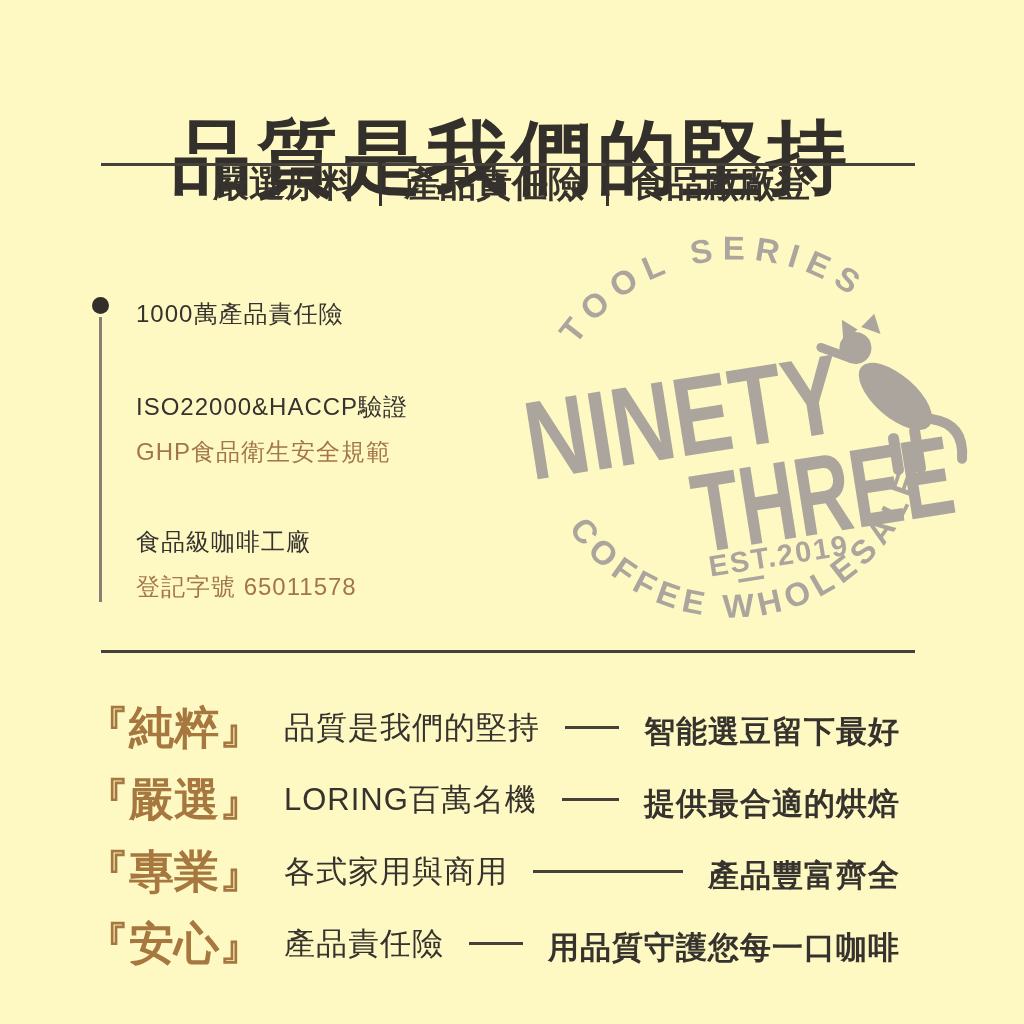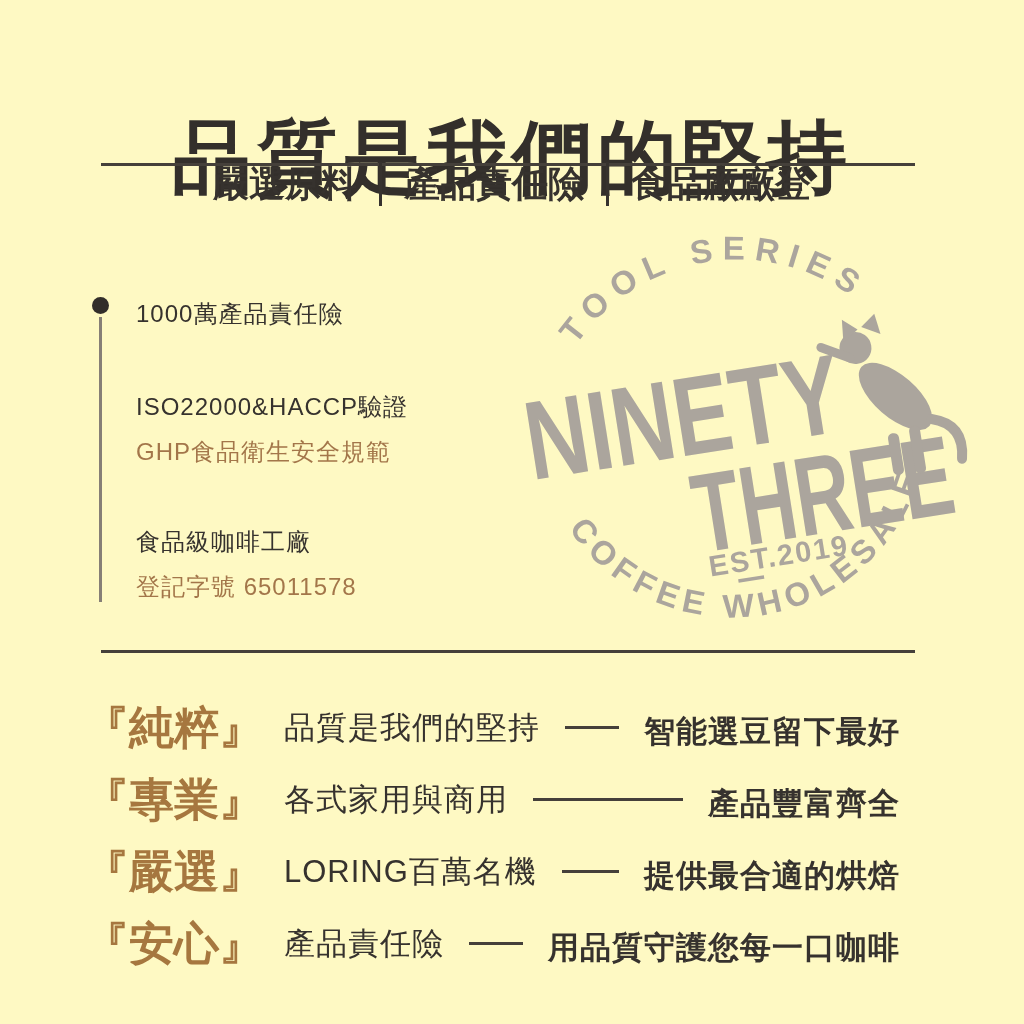--- a/index.html
+++ b/index.html
@@ -94,30 +94,30 @@
   <div class="divider2"></div>
 
   <div class="qualities">
     <div class="qrow">
       <span class="qkw">『純粹』</span>
       <span class="qfeat">品質是我們的堅持</span>
       <span class="qconn"></span>
       <span class="qben">智能選豆留下最好</span>
     </div>
     <div class="qrow">
+      <span class="qkw">『嚴選』</span>
+      <span class="qfeat">LORING百萬名機</span>
+      <span class="qconn"></span>
+      <span class="qben">提供最合適的烘焙</span>
+    </div>
+    <div class="qrow">
       <span class="qkw">『專業』</span>
       <span class="qfeat">各式家用與商用</span>
       <span class="qconn"></span>
       <span class="qben">產品豐富齊全</span>
-    </div>
-    <div class="qrow">
-      <span class="qkw">『嚴選』</span>
-      <span class="qfeat">LORING百萬名機</span>
-      <span class="qconn"></span>
-      <span class="qben">提供最合適的烘焙</span>
     </div>
     <div class="qrow">
       <span class="qkw">『安心』</span>
       <span class="qfeat">產品責任險</span>
       <span class="qconn"></span>
       <span class="qben">用品質守護您每一口咖啡</span>
     </div>
   </div>
 
 </div>

